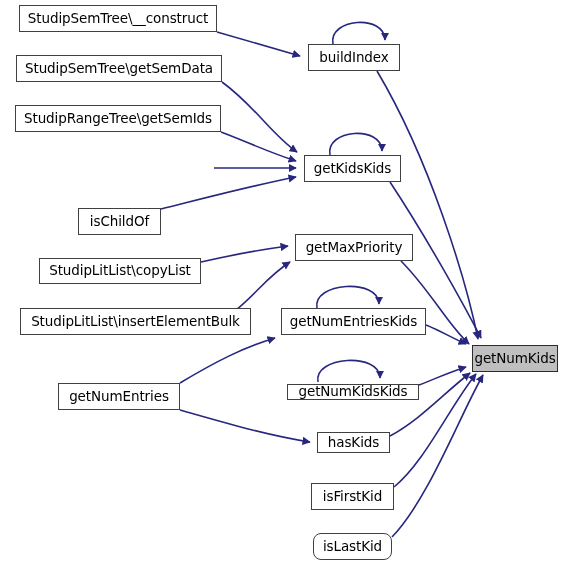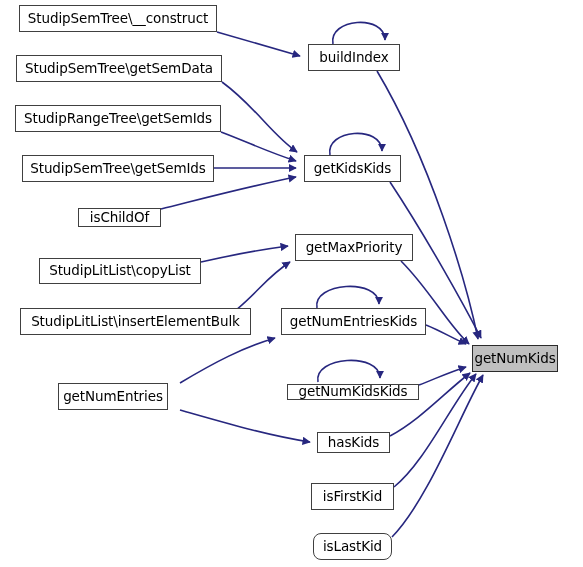--- a/index.html
+++ b/index.html
@@ -109,37 +109,34 @@
   </div>
 
   <div class="gnode" style="left:19px; top:5px; width:198px; height:27px;">
     <span class="nlabel">StudipSemTree\__construct</span>
   </div>
 
   <div class="gnode" style="left:15px; top:105px; width:206px; height:27px;">
     <span class="nlabel">StudipRangeTree\getSemIds</span>
   </div>
 
-  <div class="gnode" style="left:22px; top:155px; width:192px; height:27px;">
-    <span class="nlabel">StudipSemTree\getSemIds</span>
-  </div>
 
-  <div class="gnode" style="left:78px; top:208px; width:83px; height:19px;">
+  <div class="gnode" style="left:78px; top:208px; width:83px; height:27px;">
     <span class="nlabel">isChildOf</span>
   </div>
 
   <div class="gnode" style="left:39px; top:258px; width:162px; height:26px;">
     <span class="nlabel">StudipLitList\copyList</span>
   </div>
 
   <div class="gnode" style="left:20px; top:308px; width:231px; height:27px;">
     <span class="nlabel">StudipLitList\insertElementBulk</span>
   </div>
 
-  <div class="gnode" style="left:58px; top:383px; width:110px; height:27px;text-align:right;">
+  <div class="gnode" style="left:58px; top:383px; width:122px; height:27px;text-align:right;">
     <span class="nlabel">getNumEntries</span>
   </div>
 
   <div class="gnode" style="left:308px; top:44px; width:92px; height:27px;">
     <span class="nlabel">buildIndex</span>
   </div>
 
   <div class="gnode" style="left:304px; top:155px; width:97px; height:27px;">
     <span class="nlabel">getKidsKids</span>
   </div>

